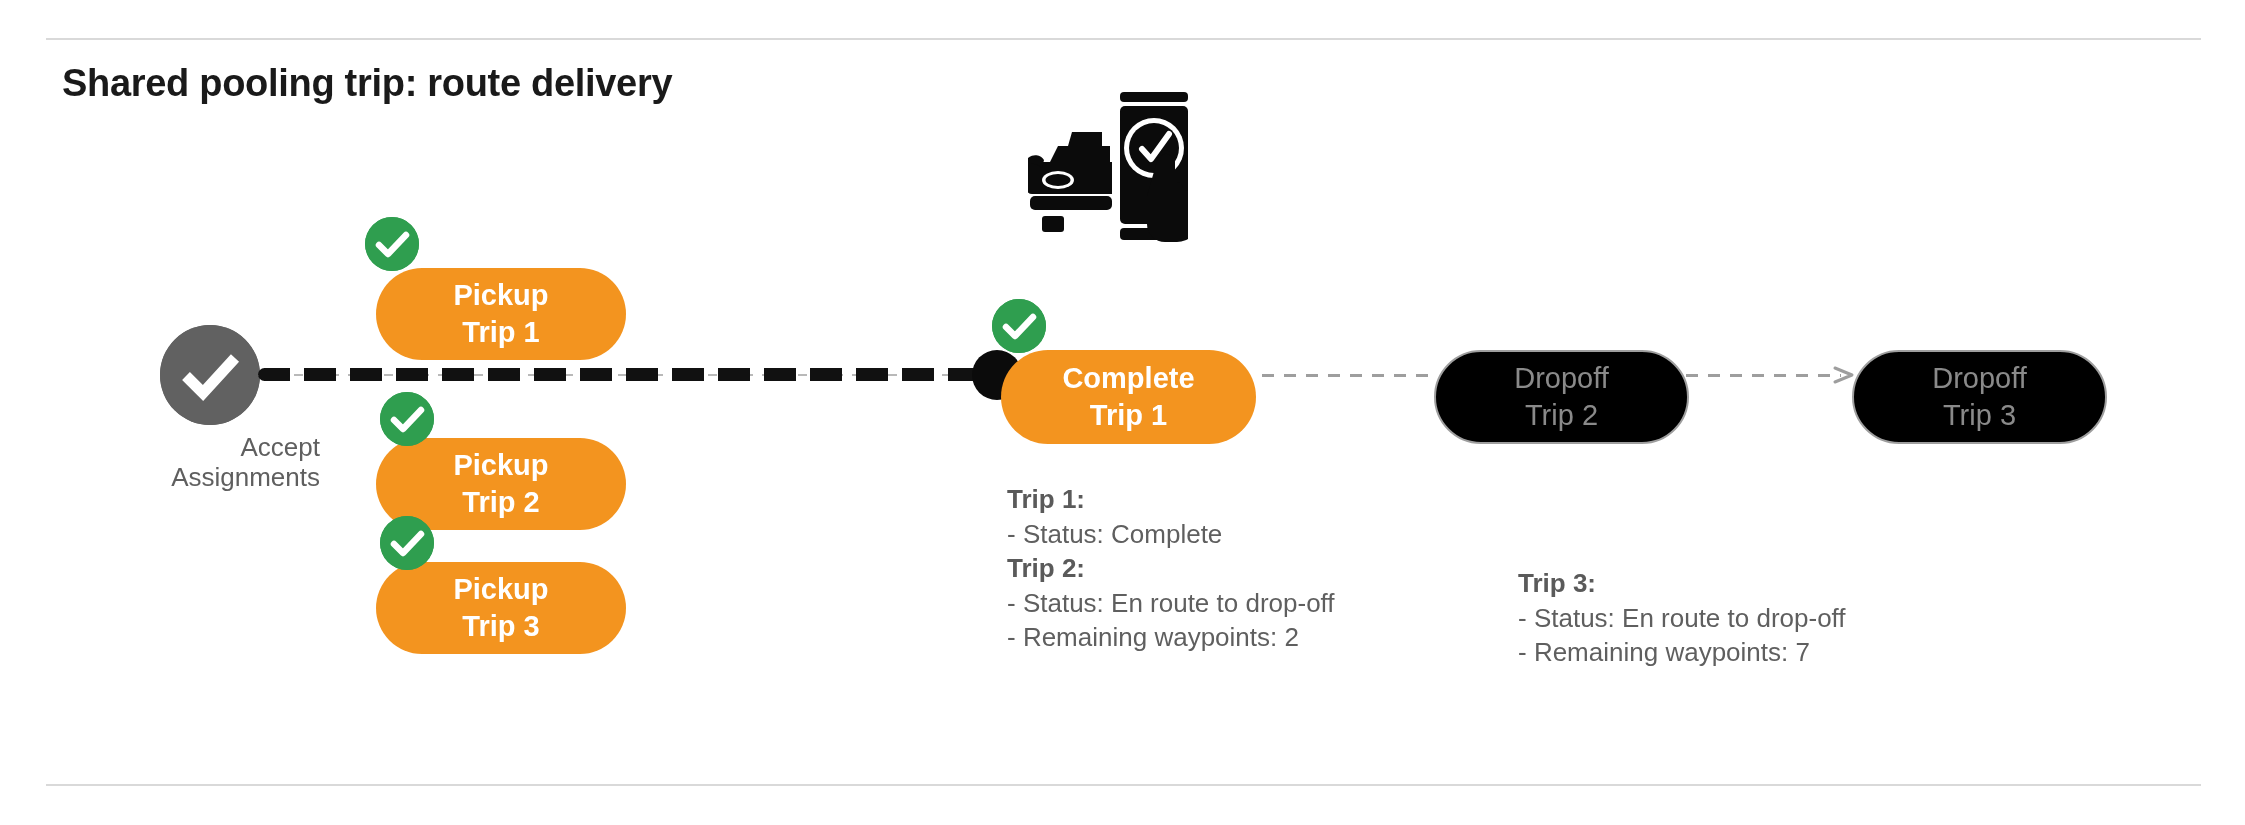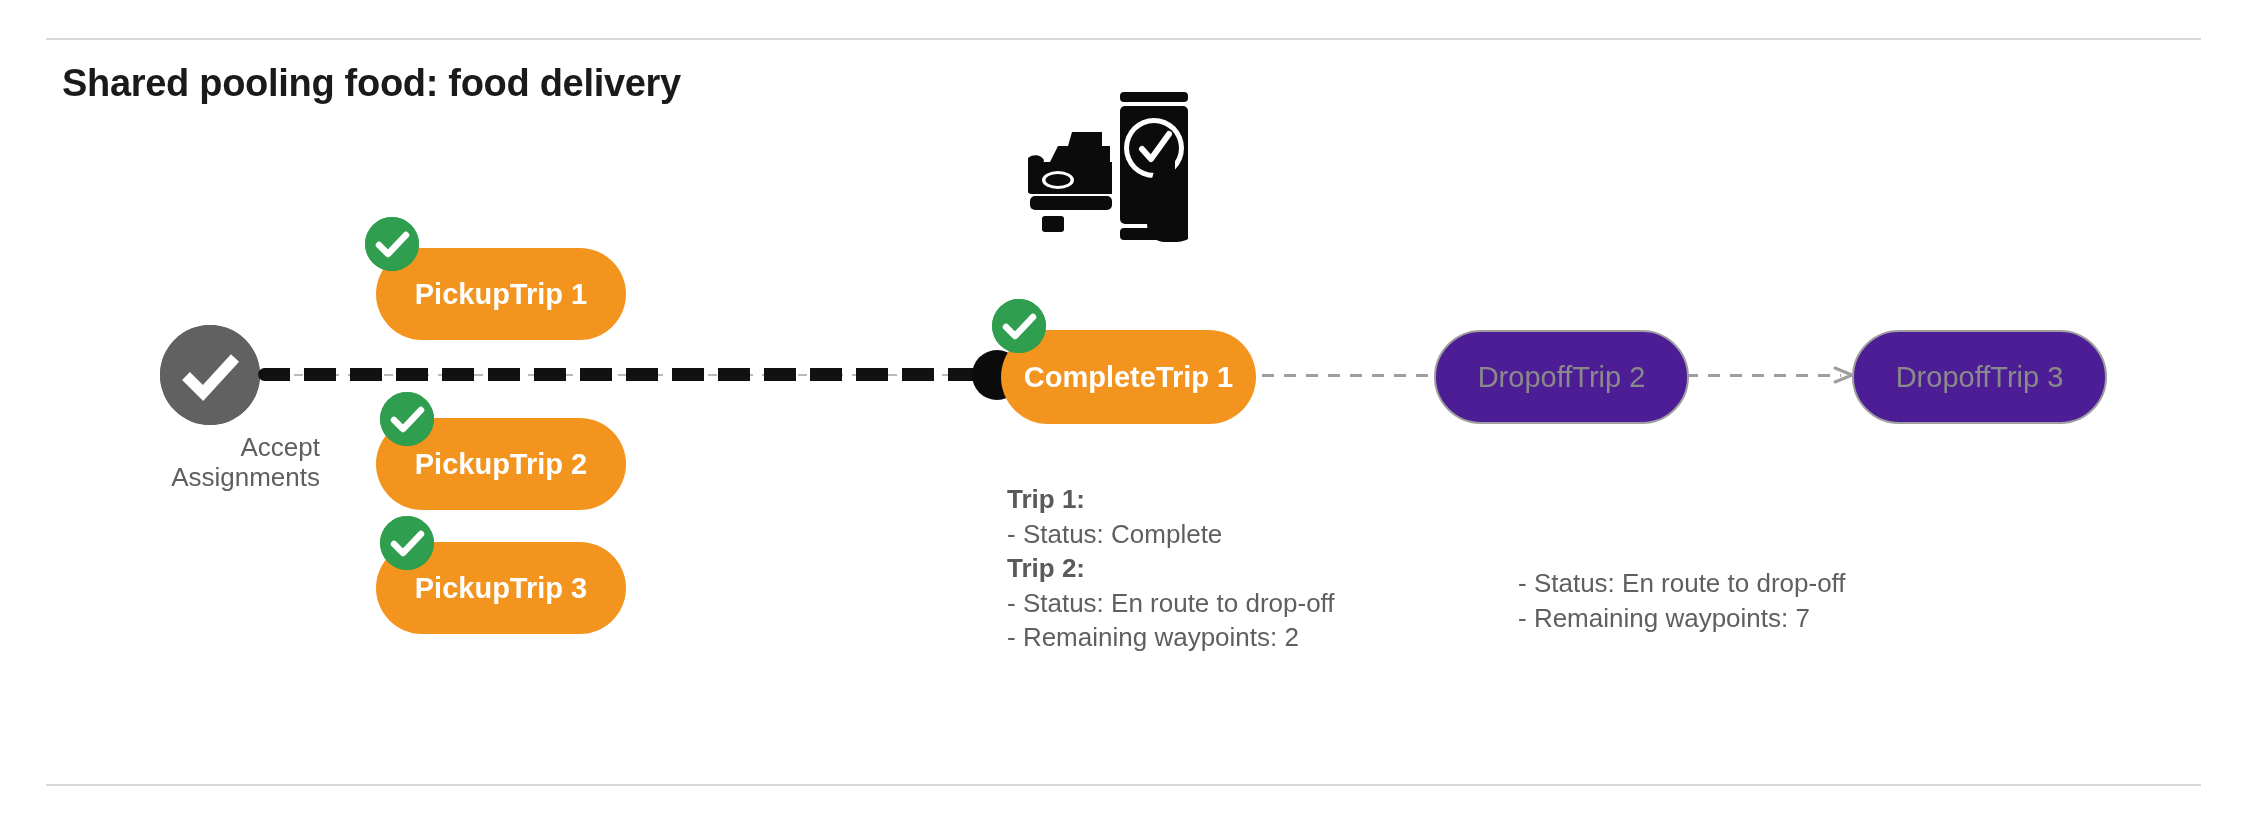--- a/index.html
+++ b/index.html
@@ -121,36 +121,37 @@
     top: 362px;
     width: 26px;
     height: 26px;
   }
 
   
   .pill {
     position: absolute;
     border-radius: 999px;
     display: flex;
-    flex-direction: row;
+    flex-direction: column;
     align-items: center;
     justify-content: center;
     text-align: center;
     font-size: 29px;
     line-height: 1.26;
     box-sizing: border-box;
+    margin-top: 20px;
   }
   .pill span { display: block; white-space: nowrap; }
   .pill.filled {
     background: #F3941F;
     color: #ffffff;
     font-weight: bold;
   }
   .pill.outline {
-    background: #4c1d95;
+    background: #000000;
     border: 2px solid #9e9e9e;
     color: #8a8a8a;
     font-weight: normal;
   }
 
   .pill-pickup1   { left: 376px;  top: 248px; width: 250px; height: 92px; }
   .pill-pickup2   { left: 376px;  top: 418px; width: 250px; height: 92px; }
   .pill-pickup3   { left: 376px;  top: 542px; width: 250px; height: 92px; }
   .pill-complete  { left: 1001px; top: 330px; width: 255px; height: 94px; }
   .pill-dropoff2  { left: 1434px; top: 330px; width: 255px; height: 94px; }
@@ -195,21 +196,21 @@
   .trip3-info   { left: 1518px; top: 566px; }
 </style>
 </head>
 <body>
 
 <div id="slide">
 
   <div class="divider top"></div>
   <div class="divider bottom"></div>
 
-  <div class="title">Shared pooling food: food delivery</div>
+  <div class="title">Shared pooling trip: route delivery</div>
 
   <div class="start-node">
     <div class="start-circle">
       <svg width="100" height="100" viewBox="0 0 100 100" aria-hidden="true">
         <circle cx="50" cy="50" r="50" fill="#616161"></circle>
         <path d="M26 51 L43 68 L75 33" fill="none" stroke="#ffffff" stroke-width="11" stroke-linecap="butt" stroke-linejoin="miter"></path>
       </svg>
     </div>
     <div class="start-label">
       <span>Accept</span>
@@ -323,17 +324,18 @@
 
   <div class="info-block trip12-info">
     <span class="row hdr">Trip 1:</span>
     <span class="row">- Status:  Complete</span>
     <span class="row hdr">Trip 2:</span>
     <span class="row">- Status:  En route to drop-off</span>
     <span class="row">- Remaining waypoints: 2</span>
   </div>
 
   <div class="info-block trip3-info">
+    <span class="row hdr">Trip 3:</span>
     <span class="row">- Status:  En route to drop-off</span>
     <span class="row">- Remaining waypoints: 7</span>
   </div>
 
 </div>
 
 </body></html>

